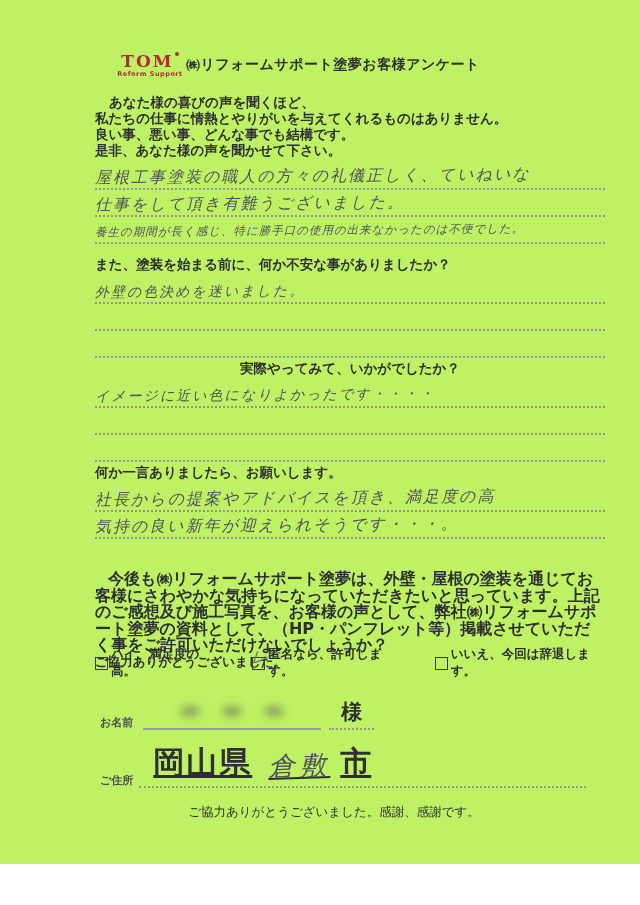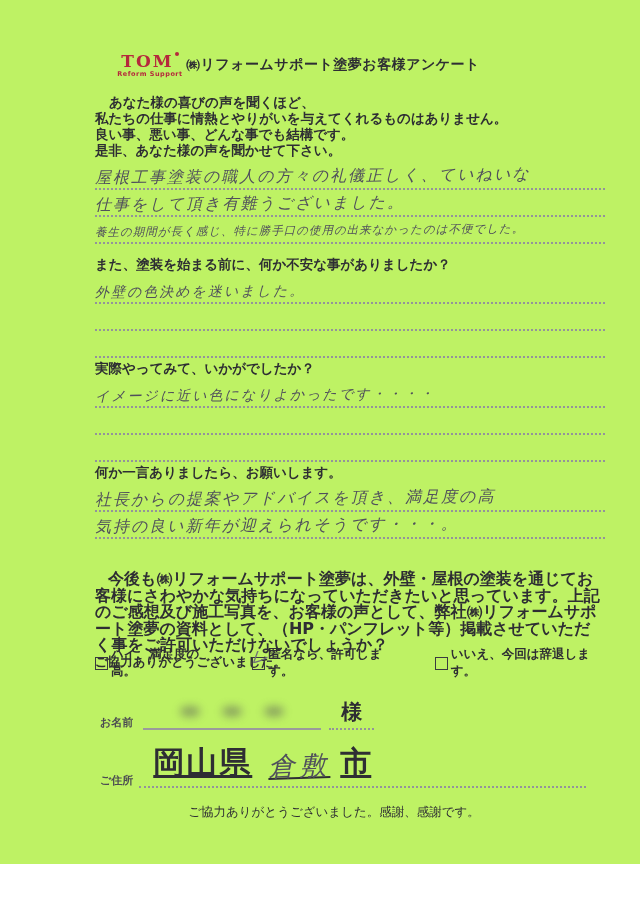--- a/index.html
+++ b/index.html
@@ -95,21 +95,21 @@
 
   <div class="sec" style="top:256px;">
     <div class="question">また、塗装を始まる前に、何か不安な事がありましたか？</div>
     <div class="ansline">
       <span class="hw med">外壁の色決めを迷いました。</span>
     </div>
     <div class="ansline"></div>
     <div class="ansline"></div>
   </div>
 
-  <div class="sec" style="top:360px;">
+  <div class="sec" style="top:360px;text-align:center;">
     <div class="question">実際やってみて、いかがでしたか？</div>
     <div class="ansline">
       <span class="hw med">イメージに近い色になりよかったです・・・・</span>
     </div>
     <div class="ansline"></div>
     <div class="ansline"></div>
   </div>
 
   <div class="sec" style="top:464px;">
     <div class="question">何か一言ありましたら、お願いします。</div>

